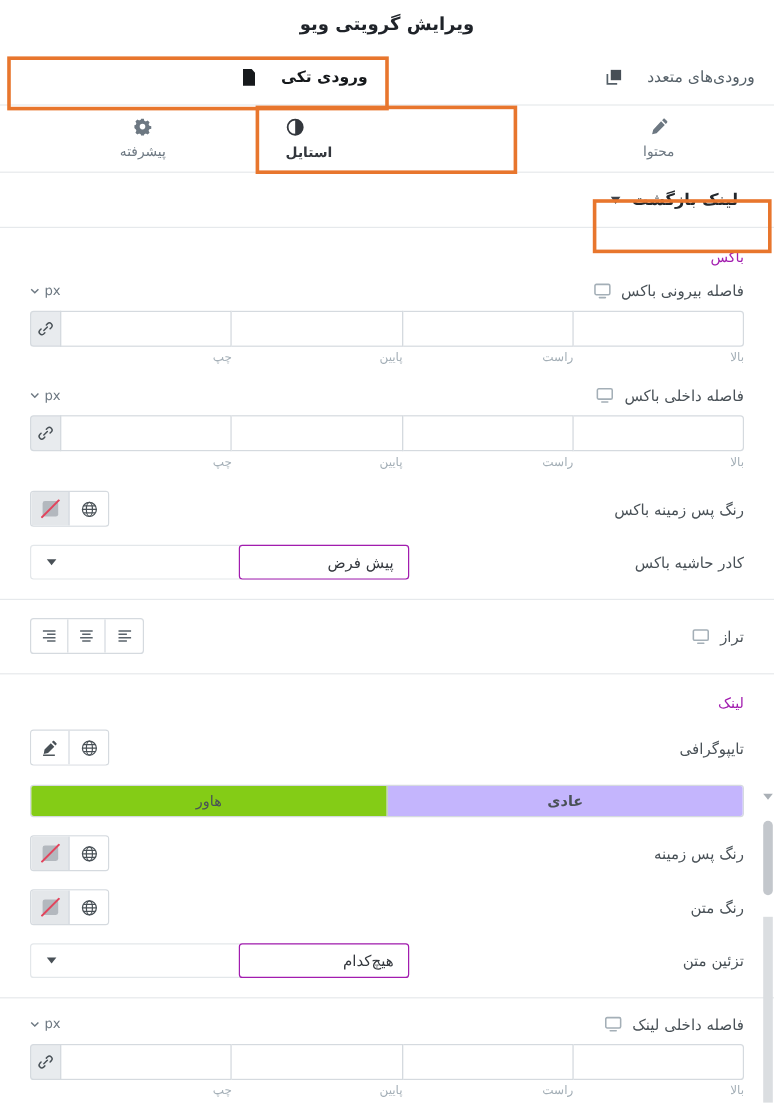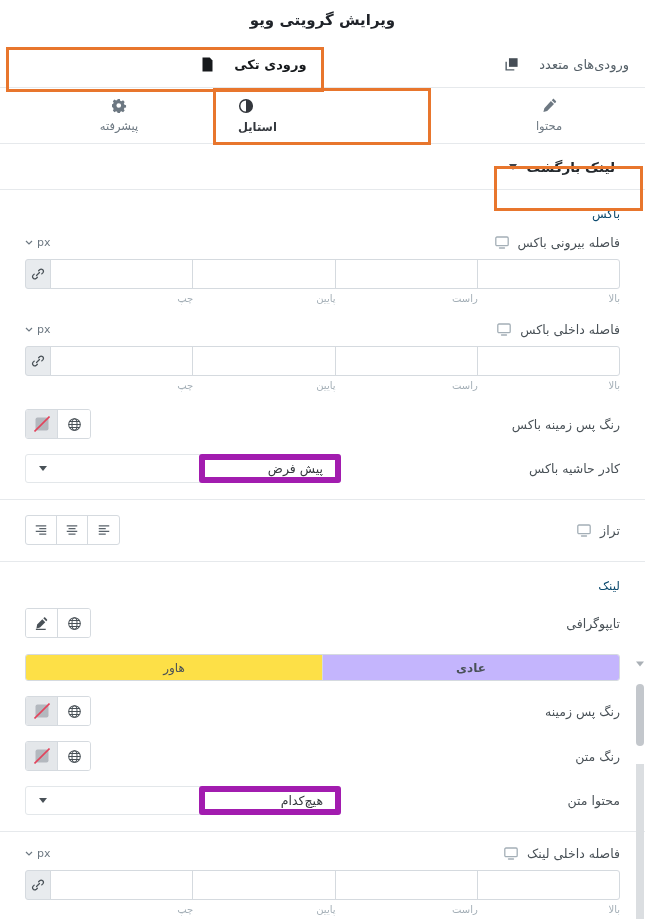--- a/index.html
+++ b/index.html
@@ -29,21 +29,21 @@
 
   
   .section-header { height:46px; display:flex; align-items:center; justify-content:flex-start;
                     padding-right:30px; gap:10px; border-bottom:1px solid #e6e9ec;
                     font-size:13.5px; font-weight:bold; color:#23282d; cursor:pointer; }
   .caret-down { width:0; height:0; border-left:4.5px solid transparent; border-right:4.5px solid transparent;
                 border-top:6px solid #3f444b; }
 
   
   .controls { padding:0 25px 0 25px; }
-  .ctl-heading { margin-top:17px; font-size:12px; color:#0c4a6e; }
+  .ctl-heading { margin-top:17px; font-size:12px; color:#a21caf; }
   .ctl-row { display:flex; align-items:center; justify-content:space-between; margin-top:15px; }
   .ctl-label { display:flex; align-items:center; gap:8px; font-size:12.5px; color:#495157; }
   .monitor { color:#a4afb7; cursor:pointer; display:flex; }
   .divider { border-top:1px solid #e6e9ec; margin:16px -25px 0; }
 
   
   .unit-select { display:flex; align-items:center; gap:4px; font-size:11px; color:#6d7882; cursor:pointer; }
 
   
   .dim { margin-top:14px; }
@@ -64,28 +64,28 @@
   .icon-btn { width:32px; display:flex; align-items:center; justify-content:center; background:#fff;
               color:#495157; cursor:pointer; }
   .icon-btn + .icon-btn { border-right:1px solid #d5dadf; }
   .icon-btn.gray { background:#e4e7ea; }
   .align-btn { width:31px; display:flex; align-items:center; justify-content:center; color:#5a636b; cursor:pointer; }
   .align-btn + .align-btn { border-right:1px solid #d5dadf; }
 
   
   .state-tabs { display:flex; height:27px; border:1px solid #d5dadf; border-radius:3px; overflow:hidden; margin-top:16px; }
   .state-tab { flex:1; display:flex; align-items:center; justify-content:center; font-size:12px;
-               color:#495157; background:#fde047; cursor:pointer; }
+               color:#495157; background:#84cc16; cursor:pointer; }
   .state-tab + .state-tab { border-right:1px solid #d5dadf; }
   .state-tab.active { background:#c4b5fd; font-weight:bold; }
 
   
   .select-wrap { width:316px; height:29px; border:1px solid #e3e7ea; border-radius:3px;
                  display:flex; align-items:center; justify-content:space-between; cursor:pointer; }
-  .select-value { height:29px; margin:-1px; margin-left:0; min-width:142px; border:6px solid #a21caf;
+  .select-value { height:29px; margin:-1px; margin-left:0; min-width:142px; border:1px solid #a21caf;
                   border-radius:3px; background:#fff; display:flex; align-items:center;
                   padding:0 12px; font-size:12.5px; color:#33373d; }
   .select-arrow { width:0; height:0; border-left:4px solid transparent; border-right:4px solid transparent;
                   border-top:5px solid #495157; margin-left:13px; }
 
   
   .hl { position:absolute; border:3px solid #e8762d; pointer-events:none; z-index:50; }
   .hl1 { left:6px;  top:47px;  width:318px; height:45px; }
   .hl2 { left:213px; top:88px; width:218px; height:57px; }
   .hl3 { left:494px; top:166px; width:149px; height:45px; }
@@ -375,21 +375,21 @@
       <span class="icon-btn gray">
         <svg width="16" height="16" viewBox="0 0 16 16">
             <rect x="1.5" y="1.5" width="13" height="13" rx="2" fill="#b3b8be"></rect>
             <line x1="0.5" y1="15.5" x2="15.5" y2="0.5" stroke="#e2445c" stroke-width="1.6"></line>
           </svg>
       </span>
     </div>
   </div>
 
   <div class="ctl-row">
-    <span class="ctl-label">محتوا متن</span>
+    <span class="ctl-label">تزئین متن</span>
     <div class="select-wrap">
       <span class="select-value">هیچ‌کدام</span>
       <span class="select-arrow"></span>
     </div>
   </div>
 
   <div class="divider"></div>
 
   <div class="dim">
     <div class="dim-head">

